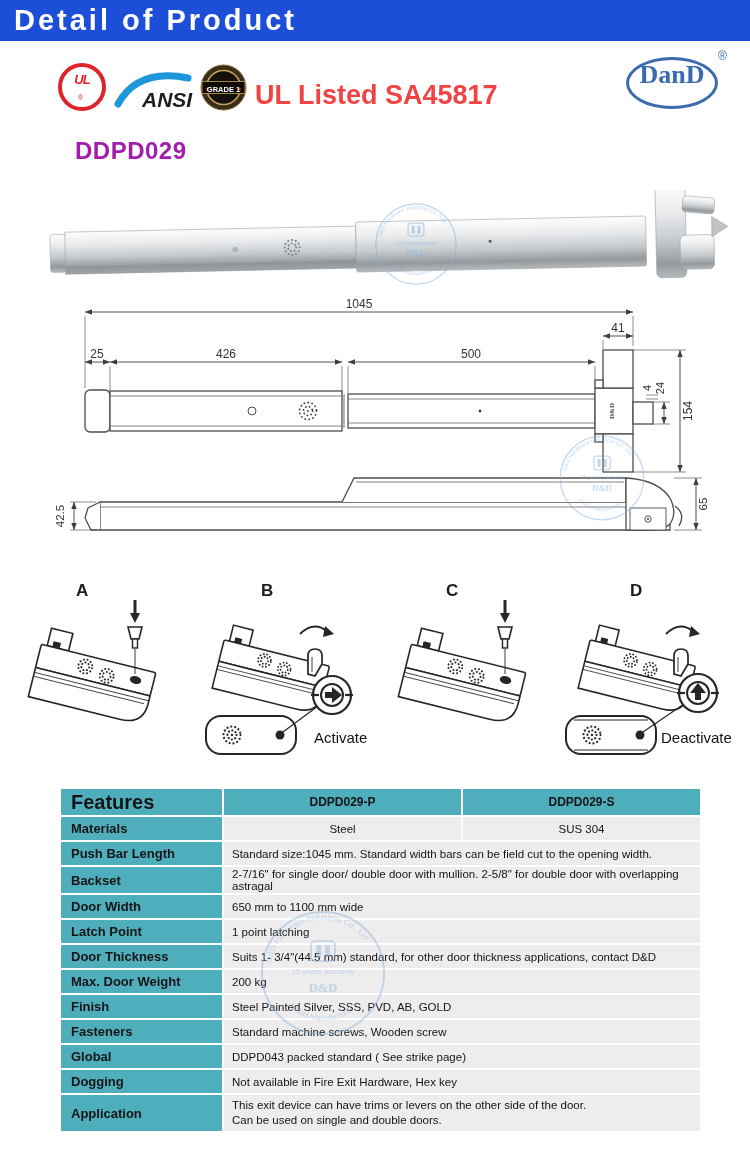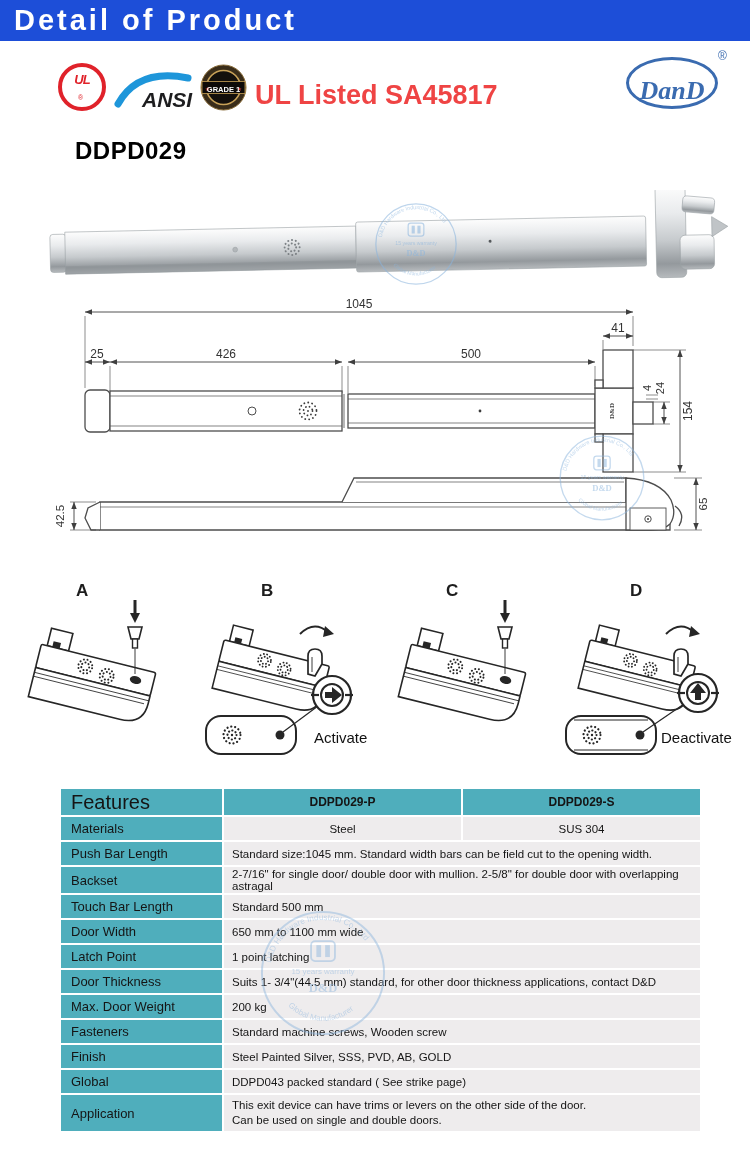--- a/index.html
+++ b/index.html
@@ -16,41 +16,41 @@
   .ul-circle{width:40px;height:40px;border:4px solid #e0222a;border-radius:50%;position:relative;}
   .ul-letters{position:absolute;left:0;top:5px;width:40px;text-align:center;color:#e0222a;
               font-weight:bold;font-style:italic;font-size:13px;letter-spacing:-1px;}
   .ul-reg{position:absolute;left:16px;top:27px;font-size:7px;color:#e0222a;}
   .ansi-logo{position:absolute;left:112px;top:66px;width:80px;height:48px;}
   .ansi-text{position:absolute;left:14px;top:22px;font-size:21px;font-weight:bold;font-style:italic;color:#1d1d1f;margin-left:16px;}
   .grade-badge{position:absolute;left:200px;top:64px;width:47px;height:47px;}
   .listed-text{position:absolute;left:255px;top:80px;font-size:27px;font-weight:bold;color:#ef4444;}
   .dand-logo{position:absolute;left:626px;top:57px;width:110px;height:54px;}
   .dand-ellipse{width:86px;height:46px;border:3px solid #3a6bb0;border-radius:50%;
-                display:flex;align-items:flex-end;justify-content:center;font-style:italic;}
+                display:flex;align-items:flex-start;justify-content:center;}
   .dand-text{font-family:"Liberation Serif",serif;font-weight:bold;font-size:26px;color:#3a6bb0;}
   .dand-reg{position:absolute;left:92px;top:-8px;font-size:12px;color:#3a6bb0;}
 
-  .product-code{position:absolute;left:75px;top:137px;font-size:24px;font-weight:bold;color:#000000;letter-spacing:0.5px;}
+  .product-code{position:absolute;left:75px;top:137px;font-size:24px;font-weight:bold;color:#a21caf;letter-spacing:0.5px;}
 
   
   .photo-svg{position:absolute;left:20px;top:190px;}
   .topview-svg{position:absolute;left:30px;top:296px;}
   .sideview-svg{position:absolute;left:30px;top:466px;}
   .diag{position:absolute;top:596px;}
   .diag-label{position:absolute;top:581px;font-size:17px;font-weight:bold;color:#1d1d1d;}
 
   
   .wm{position:absolute;pointer-events:none;color:#8ab4dd;}
 
   
   .features-table{position:absolute;left:59px;top:787px;width:636px;table-layout:fixed;
                   border-collapse:separate;border-spacing:2px;}
   .features-table td{overflow:hidden;vertical-align:middle;}
-  .cl{background:#4faebc;font-weight:normal;font-size:13px;padding-left:10px;width:150px;height:21px;}
+  .cl{background:#4faebc;font-weight:bold;font-size:13px;padding-left:10px;width:150px;height:21px;}
   .feat{font-size:20px;}
   .ch{background:#4faebc;font-size:12px;font-weight:bold;text-align:center;width:235px;}
   .cv{background:#eeeced;font-size:11.5px;padding:1px 8px;}
   .center{text-align:center;}
   .hr td{height:24px;}
   .app-row td{height:34px;}
   .app-row .cv div{line-height:1.3;}
 </style>
 </head>
 <body>
@@ -397,50 +397,50 @@
     </tr>
     <tr>
       <td class="cl">Push Bar Length</td>
       <td class="cv" colspan="2">Standard size:1045 mm. Standard width bars can be field cut to the opening width.</td>
     </tr>
     <tr>
       <td class="cl">Backset</td>
       <td class="cv" colspan="2">2-7/16" for single door/ double door with mullion. 2-5/8" for double door with overlapping astragal</td>
     </tr>
     <tr>
-      <td class="cl">Touch Bar Length</td>
-      <td class="cv" colspan="2">Standard 500 mm</td>
-    </tr>
-    <tr>
       <td class="cl">Door Width</td>
       <td class="cv" colspan="2">650 mm to 1100 mm wide</td>
     </tr>
     <tr>
       <td class="cl">Latch Point</td>
       <td class="cv" colspan="2">1 point latching</td>
     </tr>
     <tr>
       <td class="cl">Door Thickness</td>
       <td class="cv" colspan="2">Suits 1- 3/4"(44.5 mm) standard, for other door thickness applications, contact D&amp;D</td>
     </tr>
     <tr>
       <td class="cl">Max. Door Weight</td>
       <td class="cv" colspan="2">200 kg</td>
     </tr>
     <tr>
+      <td class="cl">Finish</td>
+      <td class="cv" colspan="2">Steel Painted Silver, SSS, PVD, AB, GOLD</td>
+    </tr>
+    <tr>
       <td class="cl">Fasteners</td>
       <td class="cv" colspan="2">Standard machine screws, Wooden screw</td>
     </tr>
     <tr>
-      <td class="cl">Finish</td>
-      <td class="cv" colspan="2">Steel Painted Silver, SSS, PVD, AB, GOLD</td>
-    </tr>
-    <tr>
       <td class="cl">Global</td>
       <td class="cv" colspan="2">DDPD043 packed standard ( See strike page)</td>
+    </tr>
+    <tr>
+      <td class="cl">Dogging</td>
+      <td class="cv" colspan="2">Not available in Fire Exit Hardware, Hex key</td>
     </tr>
     <tr class="app-row">
       <td class="cl">Application</td>
       <td class="cv" colspan="2">
         <div>This exit device can have trims or levers on the other side of the door.</div>
         <div>Can be used on single and double doors.</div>
       </td>
     </tr>
   </tbody>
     </table>

